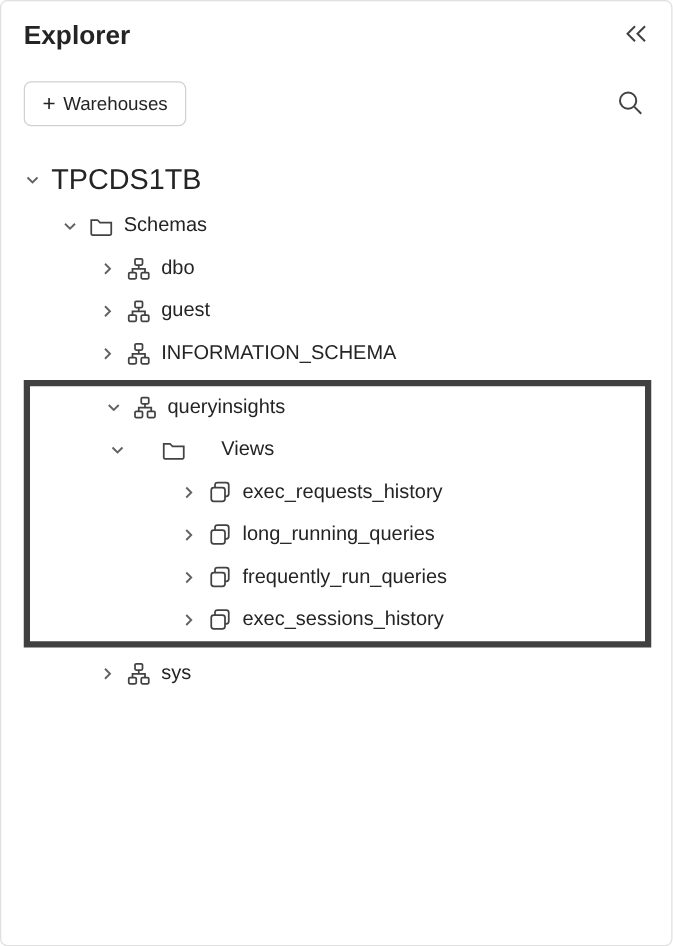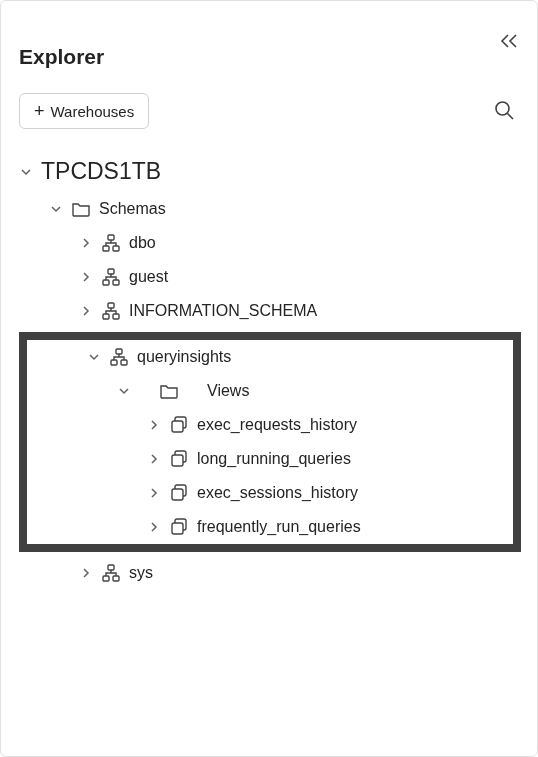--- a/index.html
+++ b/index.html
@@ -23,21 +23,20 @@
     .header {
       display: flex;
       justify-content: space-between;
       align-items: center;
       margin-bottom: 24px;
     }
     .header h1 {
       font-size: 21px;
       font-weight: 700;
       color: #242424;
-      margin-top: 28px;
     }
     .collapse-chevrons {
       font-size: 18px;
       color: #424242;
       cursor: pointer;
       letter-spacing: -4px;
     }
     .toolbar {
       display: flex;
       justify-content: space-between;
@@ -96,24 +95,24 @@
     }
     .tree-row .label {
       color: #242424;
     }
     .db-label {
       font-weight: 400;
       font-size: 23px;
     }
     .indent-1 { padding-left: 30px; }
     .indent-2 { padding-left: 60px; text-align: right; }
-    .indent-3 { padding-left: 90px; gap: 28px; }
+    .indent-3 { padding-left: 63px; gap: 28px; }
     .indent-4 { padding-left: 120px; }
     .highlight-box {
-      border: 8px solid #404040;
+      border: 5px solid #404040;
       margin: 4px -2px 4px 0;
       padding-right: 8px;
     }
   </style>
 </head>
 <body>
 
 <div class="panel">
 
   <div class="header">
@@ -283,36 +282,36 @@
           <svg width="12" height="12" viewBox="0 0 12 12" fill="none" stroke="currentColor" stroke-width="1.5">
               <path d="M4 2 L8 6 L4 10"></path>
             </svg>
         </span>
         <span class="icon">
           <svg width="20" height="20" viewBox="0 0 20 20" fill="none" stroke="currentColor" stroke-width="1.4">
               <rect x="3" y="6" width="11" height="11" rx="2"></rect>
               <path d="M6 6 v-2 a2 2 0 0 1 2 -2 h7 a2 2 0 0 1 2 2 v7 a2 2 0 0 1 -2 2 h-1"></path>
             </svg>
         </span>
-        <span class="label">exec_sessions_history</span>
+        <span class="label">frequently_run_queries</span>
       </div>
 
       <div class="tree-row indent-4">
         <span class="chevron">
           <svg width="12" height="12" viewBox="0 0 12 12" fill="none" stroke="currentColor" stroke-width="1.5">
               <path d="M4 2 L8 6 L4 10"></path>
             </svg>
         </span>
         <span class="icon">
           <svg width="20" height="20" viewBox="0 0 20 20" fill="none" stroke="currentColor" stroke-width="1.4">
               <rect x="3" y="6" width="11" height="11" rx="2"></rect>
               <path d="M6 6 v-2 a2 2 0 0 1 2 -2 h7 a2 2 0 0 1 2 2 v7 a2 2 0 0 1 -2 2 h-1"></path>
             </svg>
         </span>
-        <span class="label">frequently_run_queries</span>
+        <span class="label">exec_sessions_history</span>
       </div>
 
     </div>
 
     <div class="tree-row indent-2">
       <span class="chevron">
         <svg width="12" height="12" viewBox="0 0 12 12" fill="none" stroke="currentColor" stroke-width="1.5">
             <path d="M4 2 L8 6 L4 10"></path>
           </svg>
       </span>

